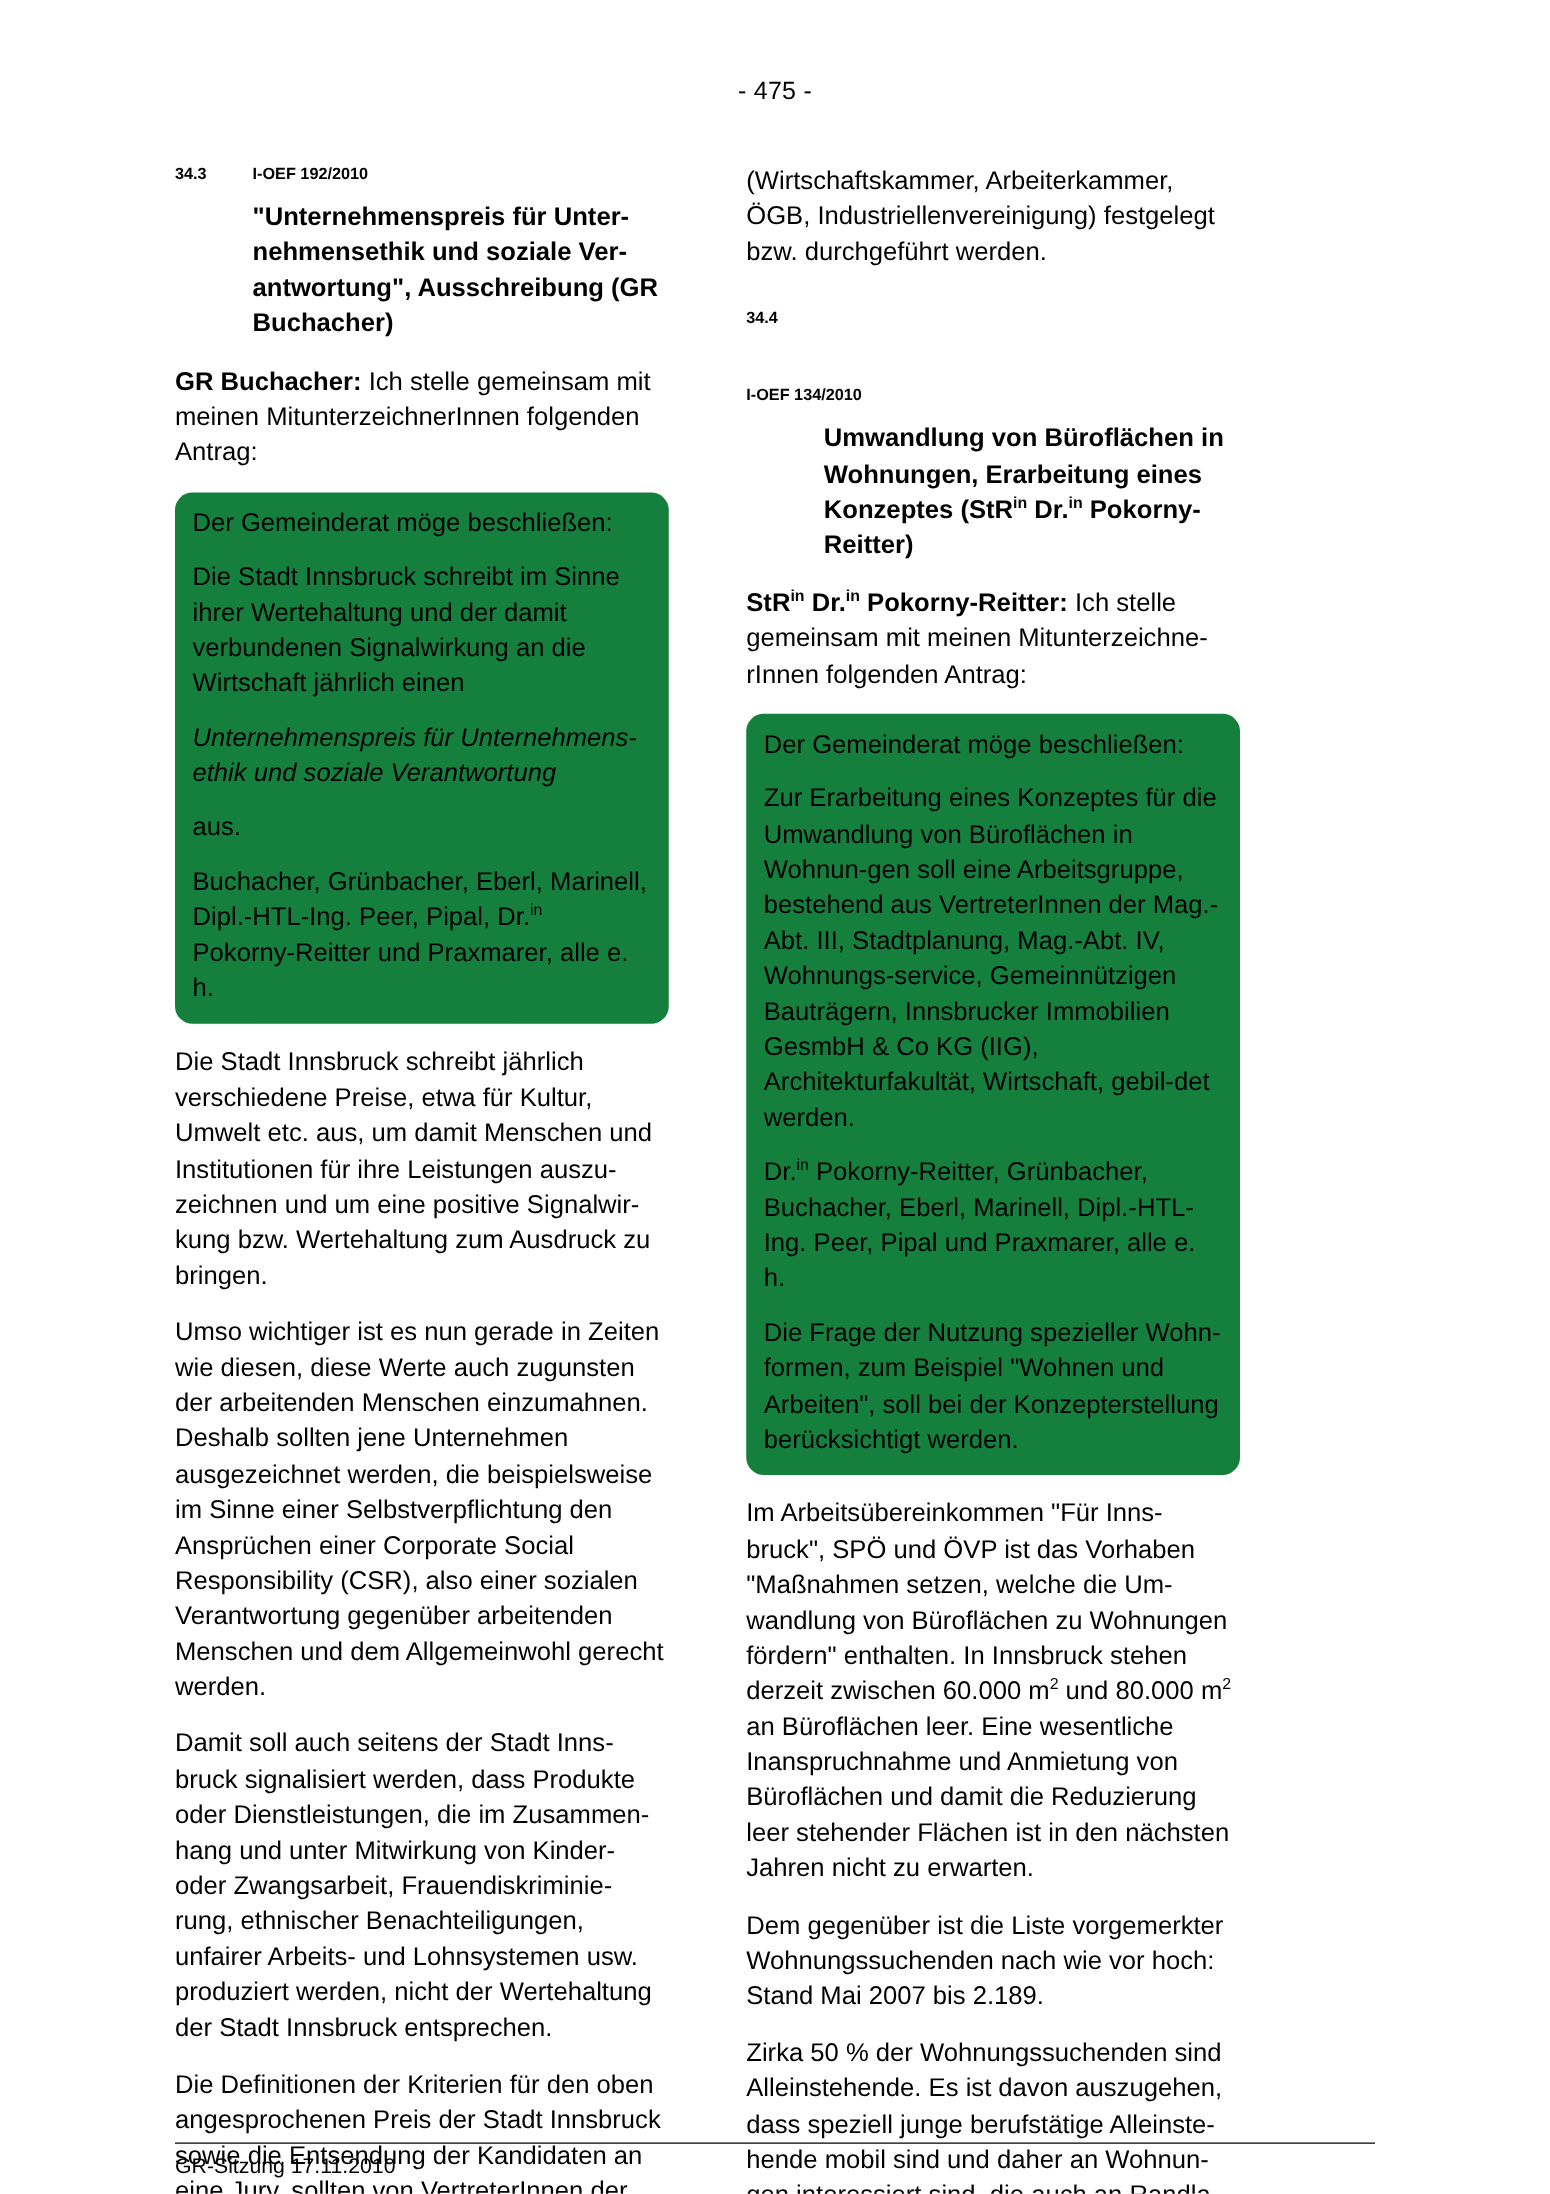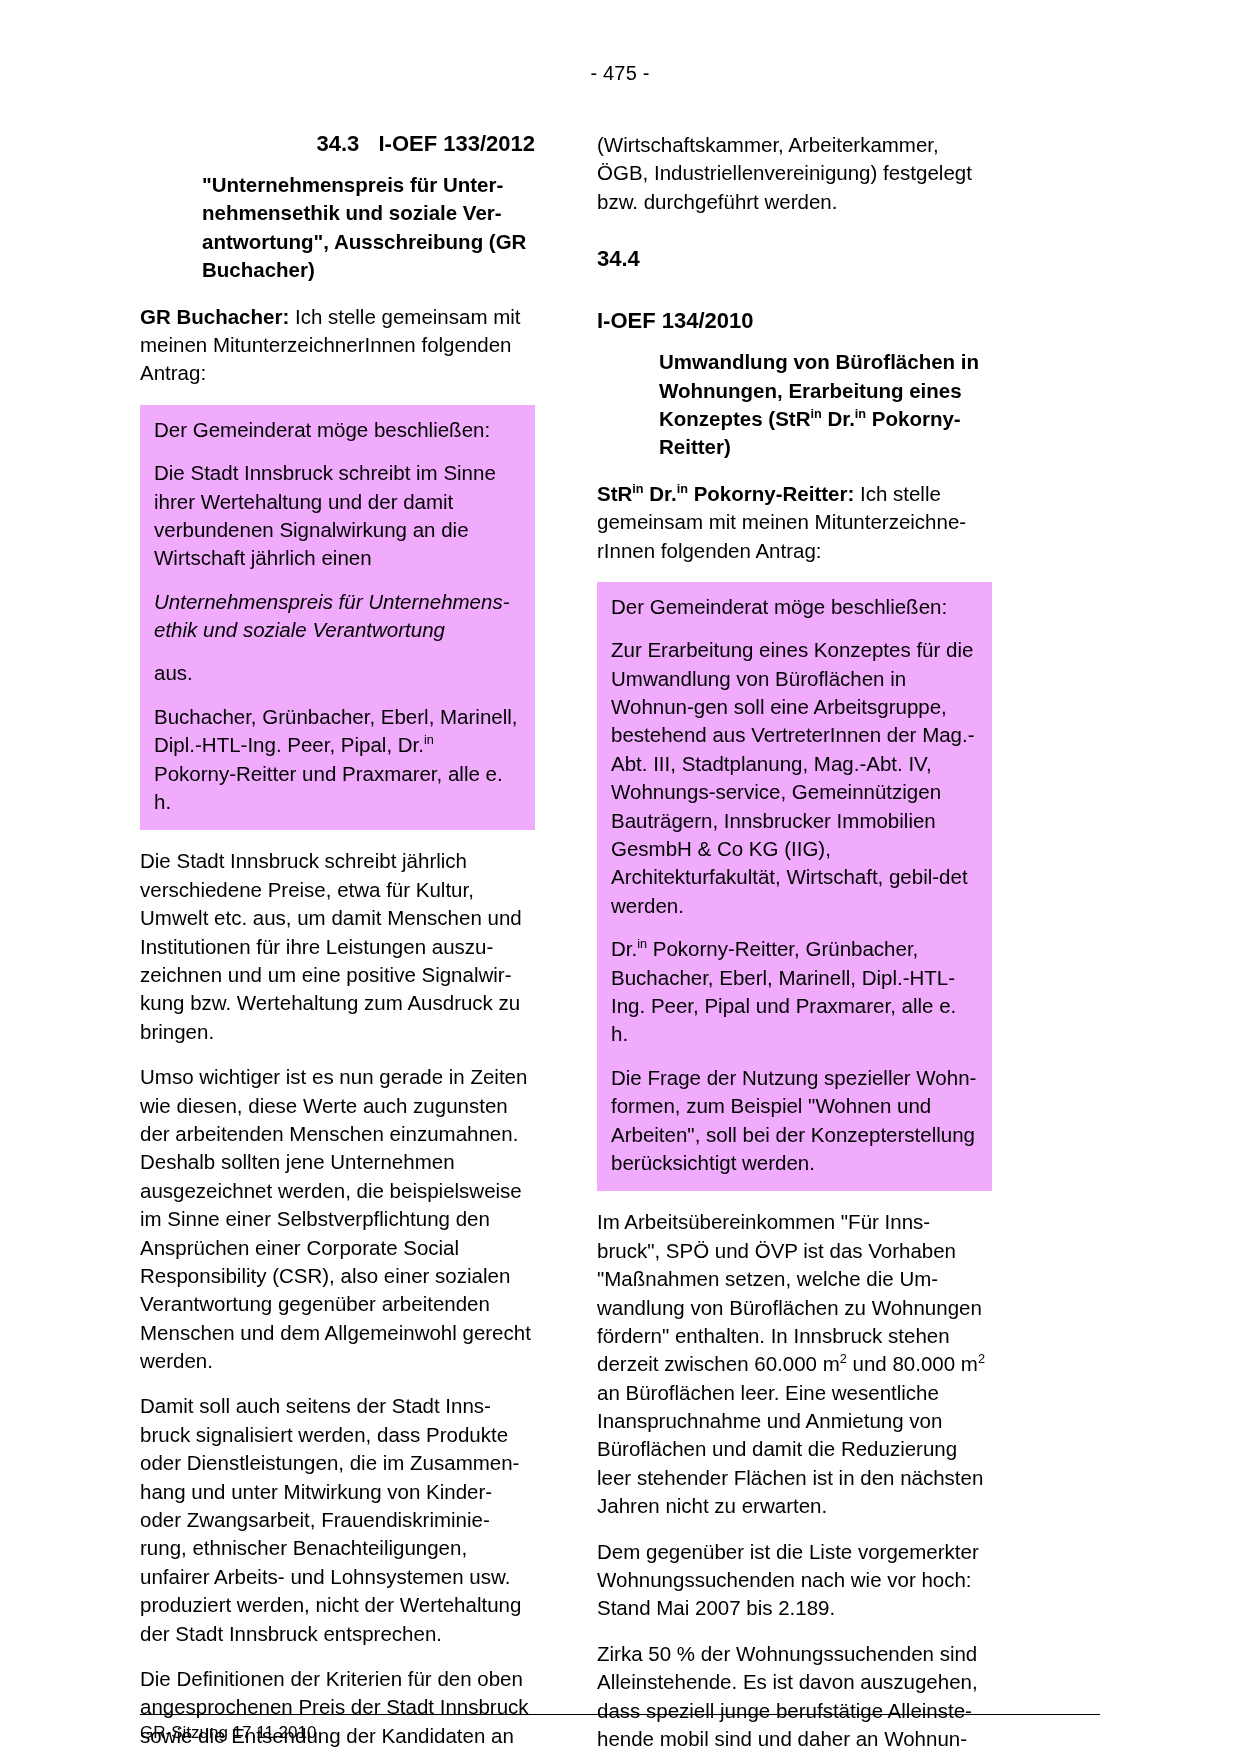--- a/index.html
+++ b/index.html
@@ -39,38 +39,38 @@
   }
   p {
     margin: 0 2px 17px 0;
     font-size: 20.5px;
     line-height: 1.385;
     text-align: left;
   }
   .heading-row {
     display: flex;
     font-weight: bold;
-    font-size: 22px;
+    font-size: 13px;
     margin-bottom: 14px;
-    justify-content: flex-end;
   }
   .heading-num {
     width: 62px;
     flex: 0 0 62px;
   }
   .heading-title {
     font-weight: bold;
     font-size: 20.5px;
     line-height: 1.385;
     margin: 0 0 18px 62px;
   }
   .shaded {
-    background: #f0abfc;
+    background: #15803d;
     padding: 11px 14px 6px 14px;
     margin: 0 0 17px 0;
+    border-radius: 14px;
   }
   .shaded p {
     margin: 0 0 15px 0;
   }
   .shaded p:last-child {
     margin-bottom: 8px;
   }
   .italic {
     font-style: italic;
   }
@@ -102,21 +102,21 @@
 <div class="page">
 
   <div class="page-number">- 475 -</div>
 
   <div class="columns">
 
     <div class="col">
 
       <div class="heading-row">
         <span class="heading-num">34.3</span>
-        <span>I-OEF 133/2012</span>
+        <span>I-OEF 192/2010</span>
       </div>
 
       <div class="heading-title">"Unternehmenspreis für Unter-nehmensethik und soziale Ver-antwortung", Ausschreibung (GR Buchacher)</div>
 
       <p><span class="bold">GR Buchacher:</span><span> Ich stelle gemeinsam mit meinen MitunterzeichnerInnen folgenden Antrag:</span></p>
 
       <div class="shaded">
         <p>Der Gemeinderat möge beschließen:</p>
         <p>Die Stadt Innsbruck schreibt im Sinne ihrer Wertehaltung und der damit verbundenen Signalwirkung an die Wirtschaft jährlich einen</p>
         <p class="italic">Unternehmenspreis für Unternehmens-ethik und soziale Verantwortung</p>

